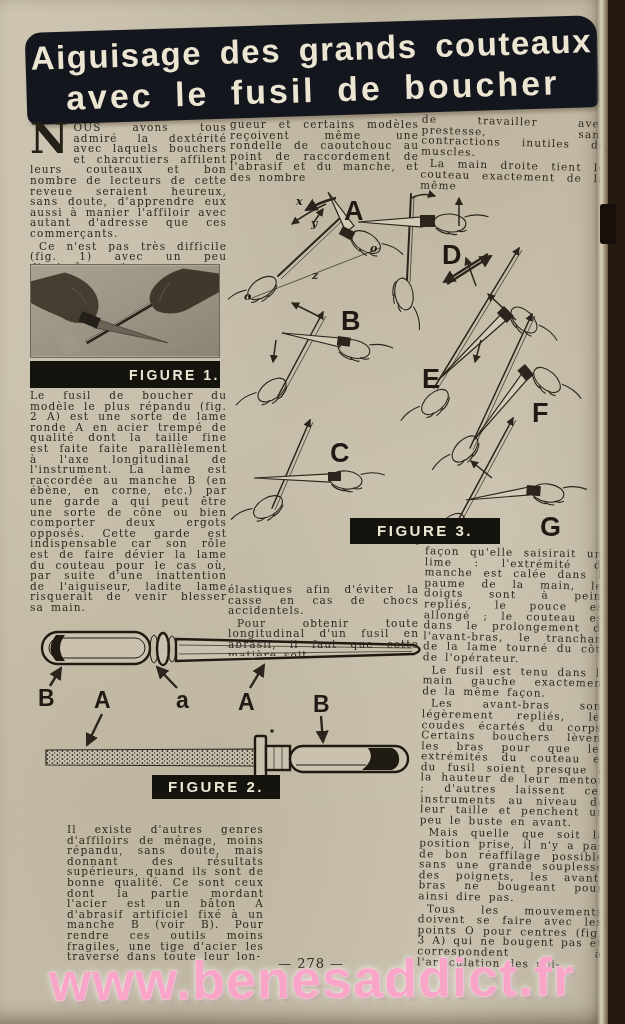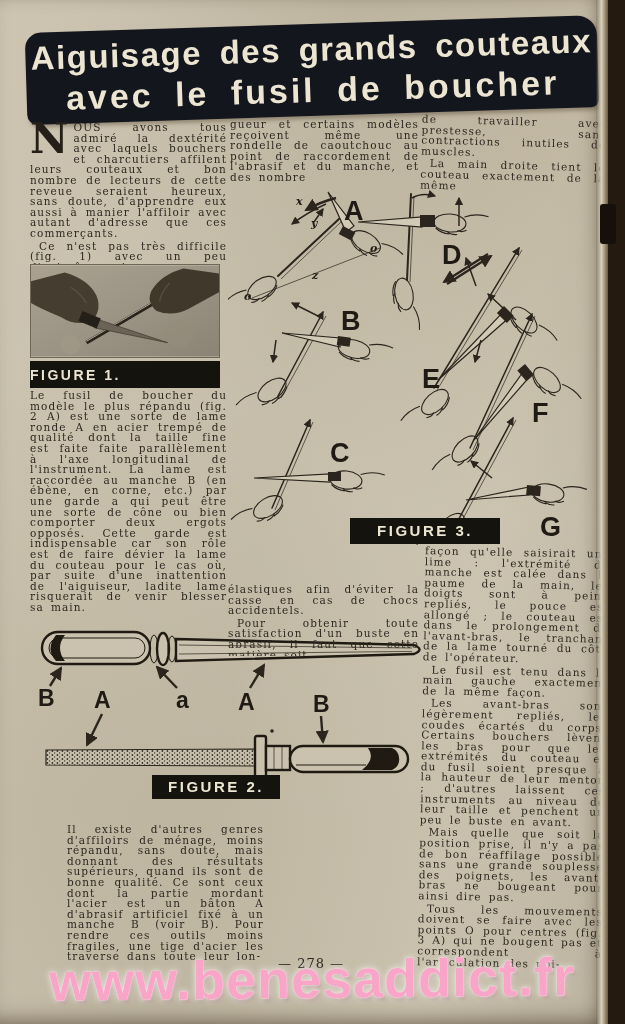--- a/index.html
+++ b/index.html
@@ -60,21 +60,21 @@
   #block6 { left:228px; top:801px; width:191px; height:163px; overflow:hidden; }
   #block7 { left:421px; top:116px; width:185px; height:78px; overflow:hidden; transform:rotate(1.6deg); }
   #block8 { left:421px; top:547px; width:185px; height:422px; overflow:hidden; transform:rotate(1.1deg); }
 
   .fig { position:absolute; }
   #fig1 { left:30px; top:264px; width:190px; }
   #fig1 svg { display:block; border:1px solid #6f6757; }
   .figcap {
     background:#15130d; color:#ebe5d2;
     font-family:"Liberation Sans", sans-serif; font-weight:bold; font-size:14px;
-    letter-spacing:2.5px; text-align:left; padding:6px 0 5px; margin-top:3px;
+    letter-spacing:2.5px; text-align:right; padding:6px 0 5px; margin-top:3px;
   }
   #fig2 { left:26px; top:618px; width:452px; height:184px; }
   #fig3 { left:228px; top:190px; width:377px; height:356px; }
 
   
   .ln   { stroke:#2b251d; stroke-width:2; fill:none; stroke-linecap:round; }
   .thin { stroke:#2b251d; stroke-width:.7; fill:none; }
   .hand { stroke:#2b251d; stroke-width:1.1; fill:none; }
   .blade{ fill:#d3cab6; stroke:#2b251d; stroke-width:1.2; }
   .grip { fill:#2b251d; }
@@ -342,21 +342,21 @@
 
       <g>
         <rect class="capband" x="122" y="328" width="150" height="26"></rect>
         <text class="captext" x="197" y="346">FIGURE 3.</text>
       </g>
     </svg>
   </div>
 
   <div class="tb" id="block5">
     <p class="first">élastiques afin d'éviter la casse en cas de chocs accidentels.</p>
-    <p>Pour obtenir toute satisfaction d'un buste en abrasif, il faut que cette matière soit</p>
+    <p>Pour obtenir toute longitudinal d'un fusil en abrasif, il faut que cette matière soit</p>
   </div>
 
   <div class="tb" id="block6">
   </div>
 
   <div class="tb" id="block7">
     <p class="first">de travailler avec prestesse, sans contractions inutiles de muscles.</p>
     <p>La main droite tient le couteau exactement de la même</p>
   </div>
 

